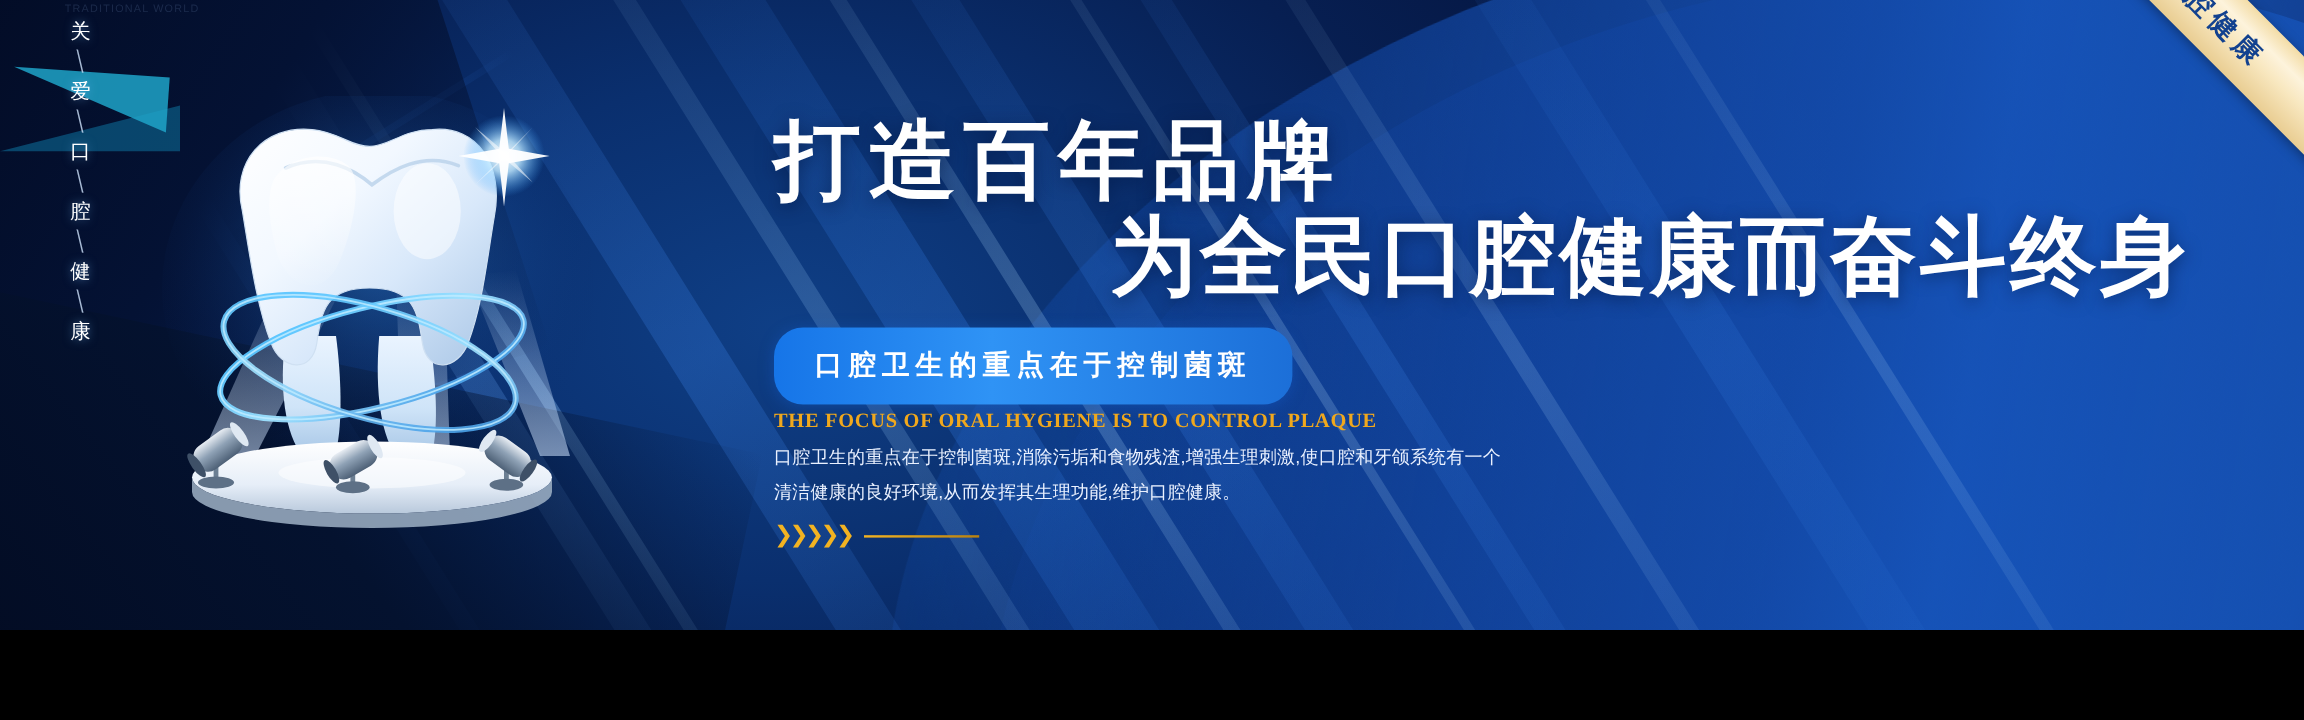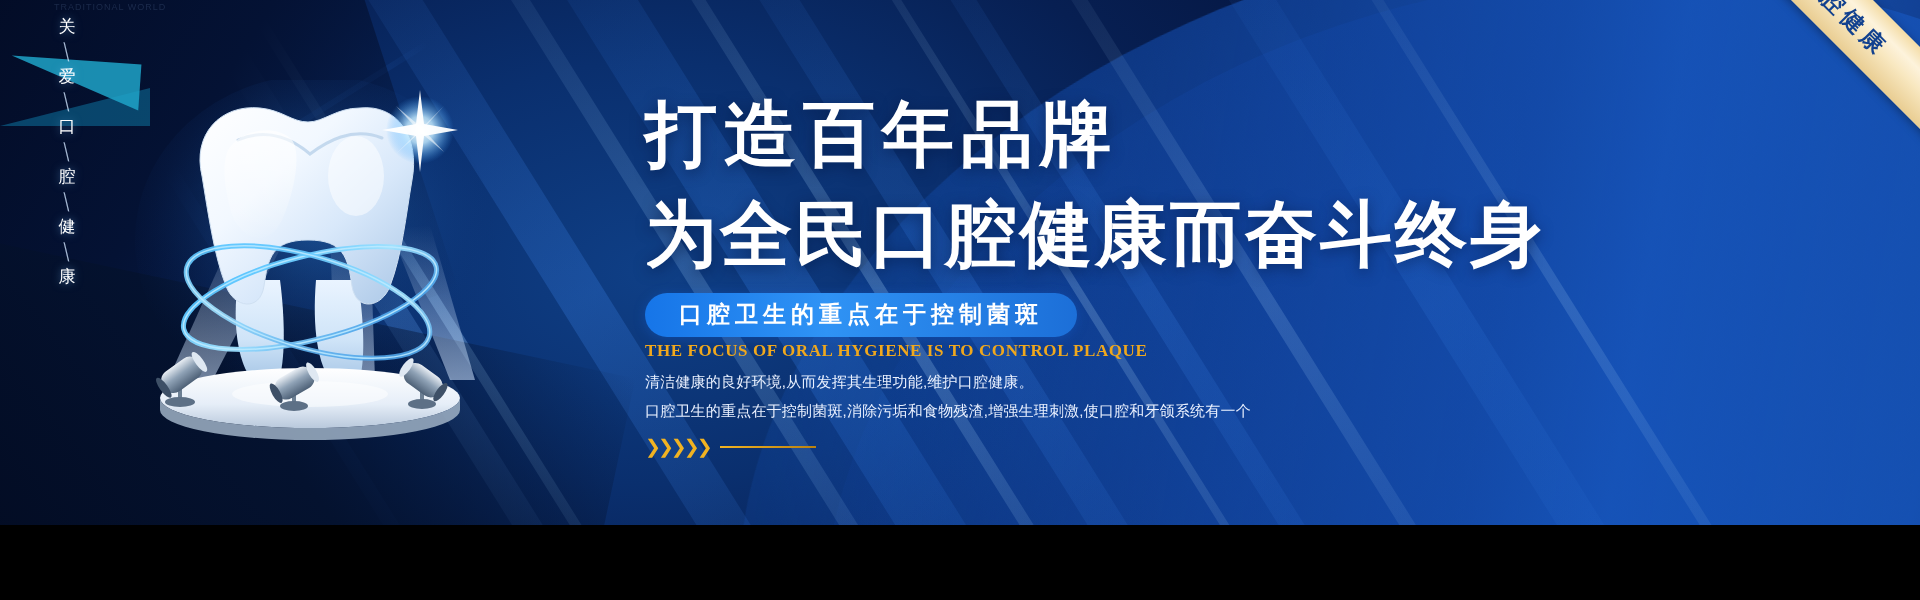--- a/index.html
+++ b/index.html
@@ -158,38 +158,39 @@
     z-index: 30;
   }
   .headline1 {
     color: #ffffff;
     font-size: 72px;
     font-weight: bold;
     letter-spacing: 7px;
     line-height: 1.06;
     white-space: nowrap;
     text-shadow: 0 3px 14px rgba(0,20,60,0.55);
-    margin: 0 0 24px 0;
+    margin: 0 0 4px 0;
   }
   .headline2 {
     color: #ffffff;
     font-size: 72px;
     font-weight: bold;
     letter-spacing: 3px;
     line-height: 1.06;
     white-space: nowrap;
     text-shadow: 0 3px 14px rgba(0,20,60,0.55);
     margin: 0 0 20px 0;
+    text-align: right;
   }
   .pill {
     display: inline-flex;
     align-items: center;
     justify-content: center;
     height: 44px;
-    padding: 0 34px;
+    padding: 10px 34px;
     border-radius: 24px;
     background: linear-gradient(90deg, #1675e8 0%, #2f93f5 42%, #1c6fd8 100%);
     box-shadow: 0 2px 12px rgba(20,90,200,0.45);
   }
   .pill-text {
     color: #ffffff;
     font-size: 23px;
     font-weight: bold;
     letter-spacing: 5px;
     white-space: nowrap;
@@ -403,22 +404,22 @@
 
     <div style="display:flex;">
       <div class="pill">
         <span class="pill-text">口腔卫生的重点在于控制菌斑</span>
       </div>
     </div>
 
     <div class="eng">THE FOCUS OF ORAL HYGIENE IS TO CONTROL PLAQUE</div>
 
     <div style="margin-top:6px;">
+      <div class="body-line">口腔卫生的重点在于控制菌斑,消除污垢和食物残渣,增强生理刺激,使口腔和牙颌系统有一个</div>
       <div class="body-line">清洁健康的良好环境,从而发挥其生理功能,维护口腔健康。</div>
-      <div class="body-line">口腔卫生的重点在于控制菌斑,消除污垢和食物残渣,增强生理刺激,使口腔和牙颌系统有一个</div>
     </div>
 
     <div class="arrows">
       <span class="chev">❯</span>
       <span class="chev">❯</span>
       <span class="chev">❯</span>
       <span class="chev">❯</span>
       <span class="chev">❯</span>
       <span class="gold-line"></span>
     </div>

